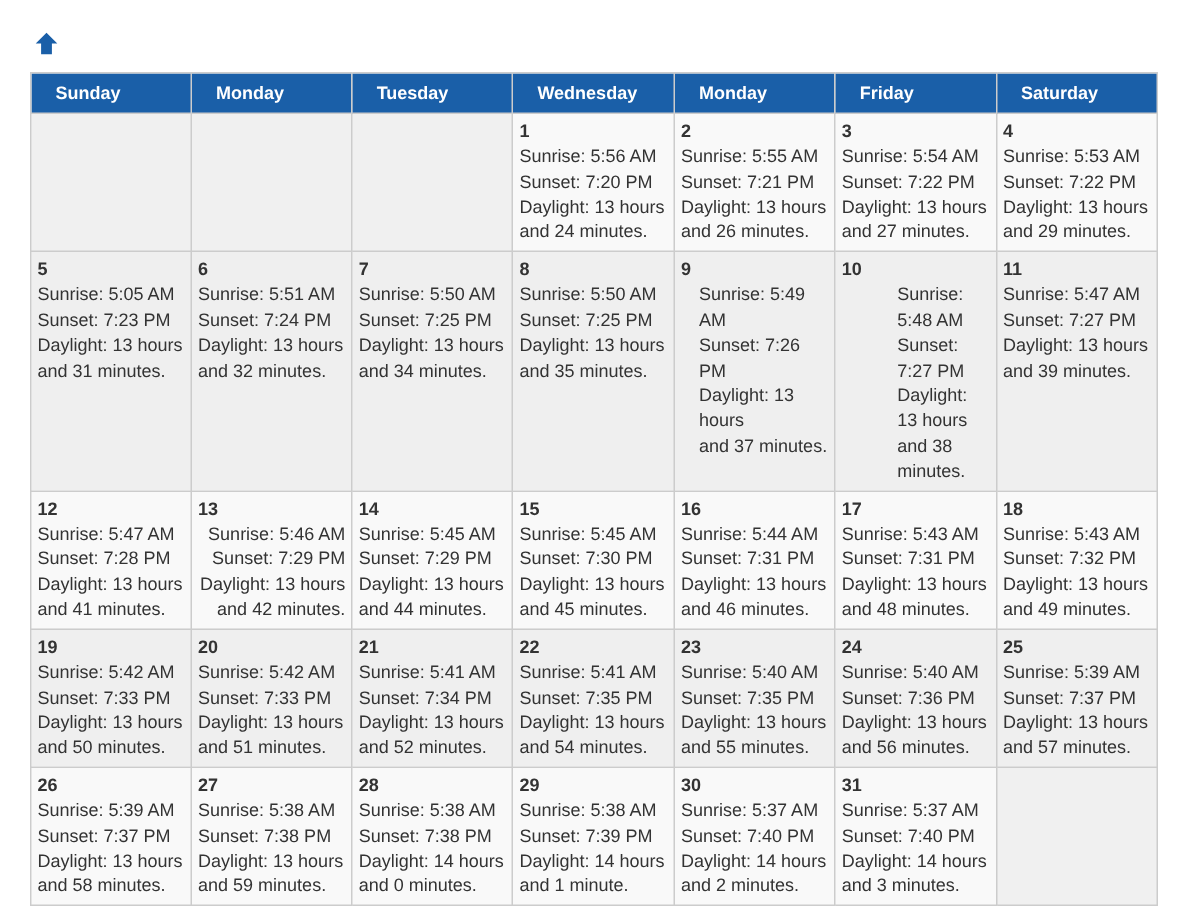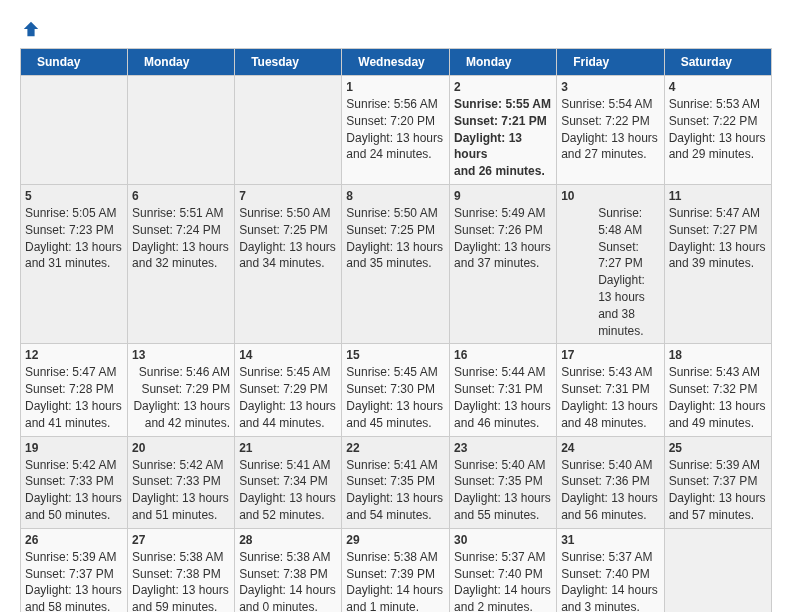--- a/index.html
+++ b/index.html
@@ -134,21 +134,21 @@
         <td class="empty-cell"></td>
         <td>
           <span class="day-num">1</span>
           <div class="day-info" style="white-space: pre-line;">Sunrise: 5:56 AM
 Sunset: 7:20 PM
 Daylight: 13 hours
 and 24 minutes.</div>
         </td>
         <td>
           <span class="day-num">2</span>
-          <div class="day-info" style="white-space: pre-line; font-weight: bold;">Sunrise: 5:55 AM
+          <div class="day-info" style="white-space: pre-line;">Sunrise: 5:55 AM
 Sunset: 7:21 PM
 Daylight: 13 hours
 and 26 minutes.</div>
         </td>
         <td>
           <span class="day-num">3</span>
           <div class="day-info" style="white-space: pre-line;">Sunrise: 5:54 AM
 Sunset: 7:22 PM
 Daylight: 13 hours
 and 27 minutes.</div>
@@ -185,21 +185,21 @@
         </td>
         <td>
           <span class="day-num">8</span>
           <div class="day-info" style="white-space: pre-line;">Sunrise: 5:50 AM
 Sunset: 7:25 PM
 Daylight: 13 hours
 and 35 minutes.</div>
         </td>
         <td>
           <span class="day-num">9</span>
-          <div class="day-info" style="white-space: pre-line;">Sunrise: 5:49 AM
+          <div class="day-info" style="white-space: pre-line; margin-left: 12px;">Sunrise: 5:49 AM
 Sunset: 7:26 PM
 Daylight: 13 hours
 and 37 minutes.</div>
         </td>
         <td>
           <span class="day-num">10</span>
           <div class="day-info" style="white-space: pre-line; margin-left: 37px;">Sunrise: 5:48 AM
 Sunset: 7:27 PM
 Daylight: 13 hours
 and 38 minutes.</div>

